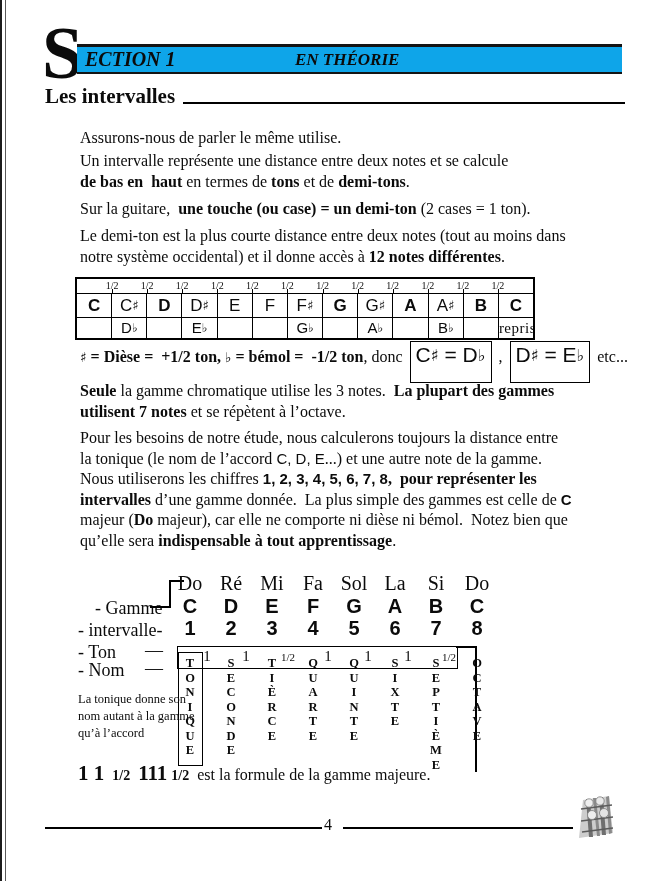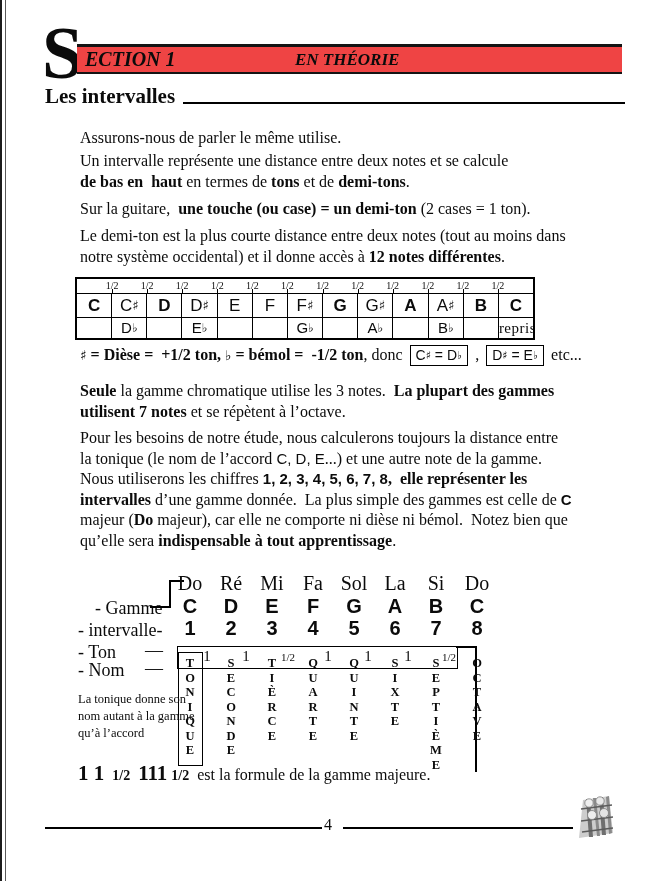--- a/index.html
+++ b/index.html
@@ -7,25 +7,25 @@
         font-family:"Liberation Serif",serif;color:#0b0b0b;overflow:hidden;}
   .abs{position:absolute;}
   .line{white-space:pre;}
   .para{position:absolute;left:80px;font-size:16px;line-height:21px;}
   .para-tight{line-height:20.5px;}
   .b{font-weight:bold;}
   .sans{font-family:"Liberation Sans",sans-serif;font-size:15px;}
   .bsans{font-family:"Liberation Sans",sans-serif;font-weight:bold;font-size:15px;}
   .glyph{font-family:"DejaVu Sans",sans-serif;font-size:0.78em;position:relative;top:-1px;}
   .bglyph{font-family:"DejaVu Sans",sans-serif;font-weight:bold;font-size:0.85em;}
-  .boxed{font-family:"Liberation Sans",sans-serif;font-size:14px;border:1.5px solid #000;
-         padding:1px 5px 2px 5px;margin:0 3px;text-align:center;}
+  .boxed{font-family:"Liberation Sans",sans-serif;font-size:21px;border:1.5px solid #000;
+         padding:1px 5px 16px 5px;margin:0 3px;text-align:center;}
   
   .big-s{position:absolute;left:42px;top:18px;font-size:74px;line-height:70px;font-weight:bold;}
-  .section-bar{position:absolute;left:77px;top:44px;width:545px;height:25px;background:#ef4444;
+  .section-bar{position:absolute;left:77px;top:44px;width:545px;height:25px;background:#0ea5e9;
                border-top:3px solid #141414;border-bottom:2px solid #141414;}
   .section-title{position:absolute;left:8px;top:1px;font-size:20px;font-weight:bold;font-style:italic;}
   .section-sub{position:absolute;left:218px;top:3px;font-size:17px;font-weight:bold;font-style:italic;}
   .page-title{position:absolute;left:45px;top:84px;font-size:21px;font-weight:bold;}
   .rule{position:absolute;background:#000;}
   
   .chrom{position:absolute;left:75px;top:277px;width:460px;border:2px solid #000;box-sizing:border-box;}
   .chrom-strip{position:relative;height:14px;}
   .chrom-strip .lbl{position:absolute;top:1px;transform:translateX(-50%);font-size:10px;}
   .chrom-strip .tick{position:absolute;bottom:0;width:1px;height:4px;background:#000;}
@@ -153,21 +153,21 @@
     <div class="line"><span class="bglyph">♯</span><span class="b"> = Dièse =  +1/2 ton,</span><span> </span><span class="bglyph">♭</span><span class="b"> = bémol =  -1/2 ton</span><span>, donc </span><span class="boxed">C<span class="glyph">♯</span> = D<span class="glyph">♭</span></span><span> , </span><span class="boxed">D<span class="glyph">♯</span> = E<span class="glyph">♭</span></span><span> etc...</span></div>
   </div>
 
   <div class="para" style="top:380px;">
       <div class="line"><span class="b">Seule</span><span> la gamme chromatique utilise les 3 notes.  </span><span class="b">La plupart des gammes</span></div>
       <div class="line"><span class="b">utilisent 7 notes</span><span> et se répètent à l’octave.</span></div>
     </div>
   <div class="para para-tight" style="top:428px;">
       <div class="line"><span>Pour les besoins de notre étude, nous calculerons toujours la distance entre</span></div>
       <div class="line"><span>la tonique (le nom de l’accord </span><span class="sans">C, D, E</span><span>...) et une autre note de la gamme.</span></div>
-      <div class="line"><span>Nous utiliserons les chiffres </span><span class="bsans">1, 2, 3, 4, 5, 6, 7, 8</span><span class="b">,  </span><span class="b">elle représenter les</span></div>
+      <div class="line"><span>Nous utiliserons les chiffres </span><span class="bsans">1, 2, 3, 4, 5, 6, 7, 8</span><span class="b">,  </span><span class="b">pour représenter les</span></div>
       <div class="line"><span class="b">intervalles</span><span> d’une gamme donnée.  La plus simple des gammes est celle de </span><span class="bsans">C</span></div>
       <div class="line"><span>majeur (</span><span class="b">Do</span><span> majeur), car elle ne comporte ni dièse ni bémol.  Notez bien que</span></div>
       <div class="line"><span>qu’elle sera </span><span class="b">indispensable à tout apprentissage</span><span>.</span></div>
     </div>
 
   <div id="diagram">
     <div class="dg-label" style="left:78px;top:598px;margin-left:17px;">- Gamme</div>
     <div class="dg-label" style="left:78px;top:620px;">- intervalle-</div>
     <div class="dg-label" style="left:78px;top:642px;">- Ton</div>
     <div class="dg-label" style="left:145px;top:640px;">—</div>

